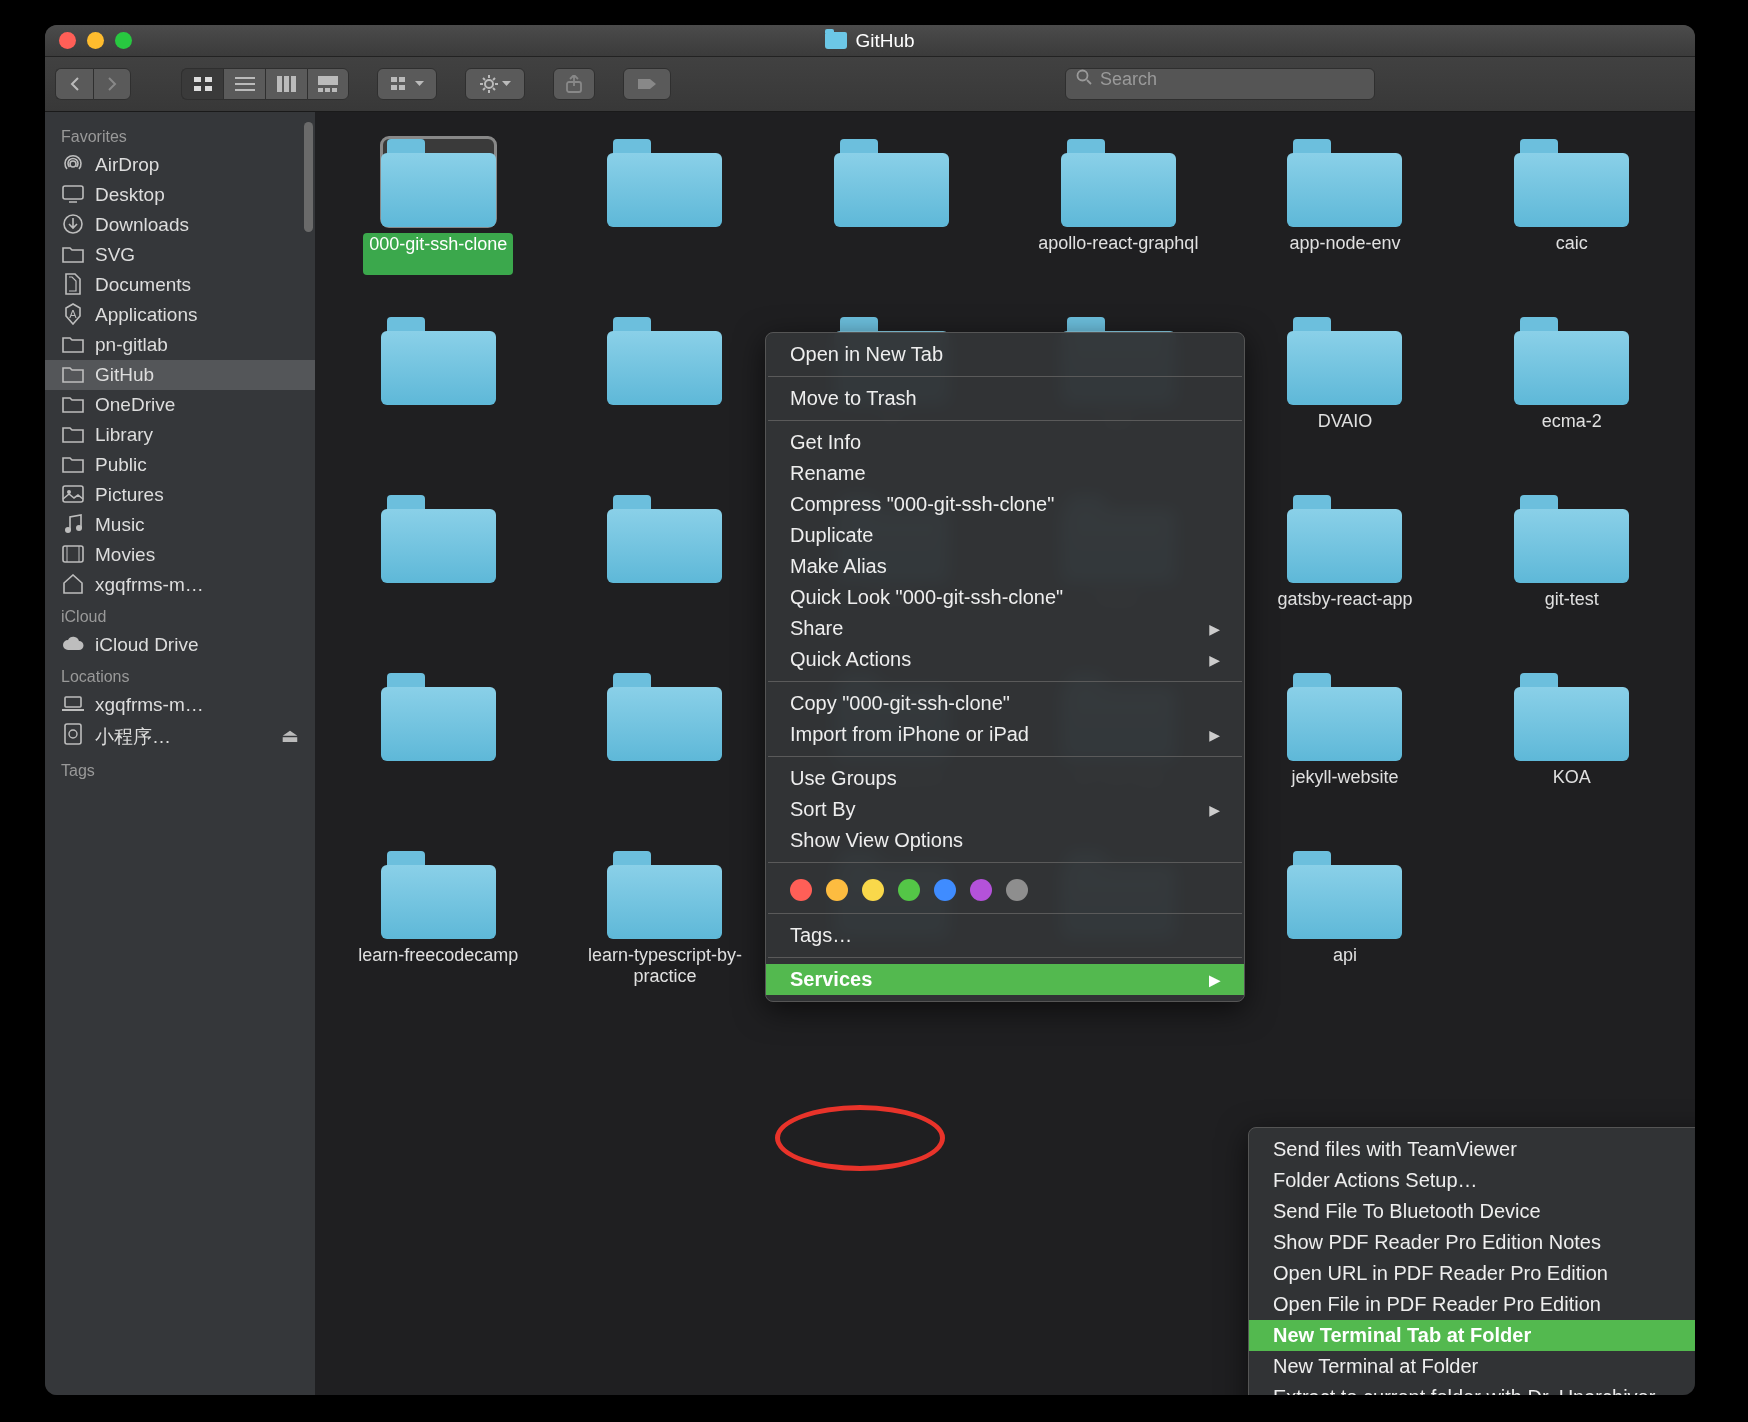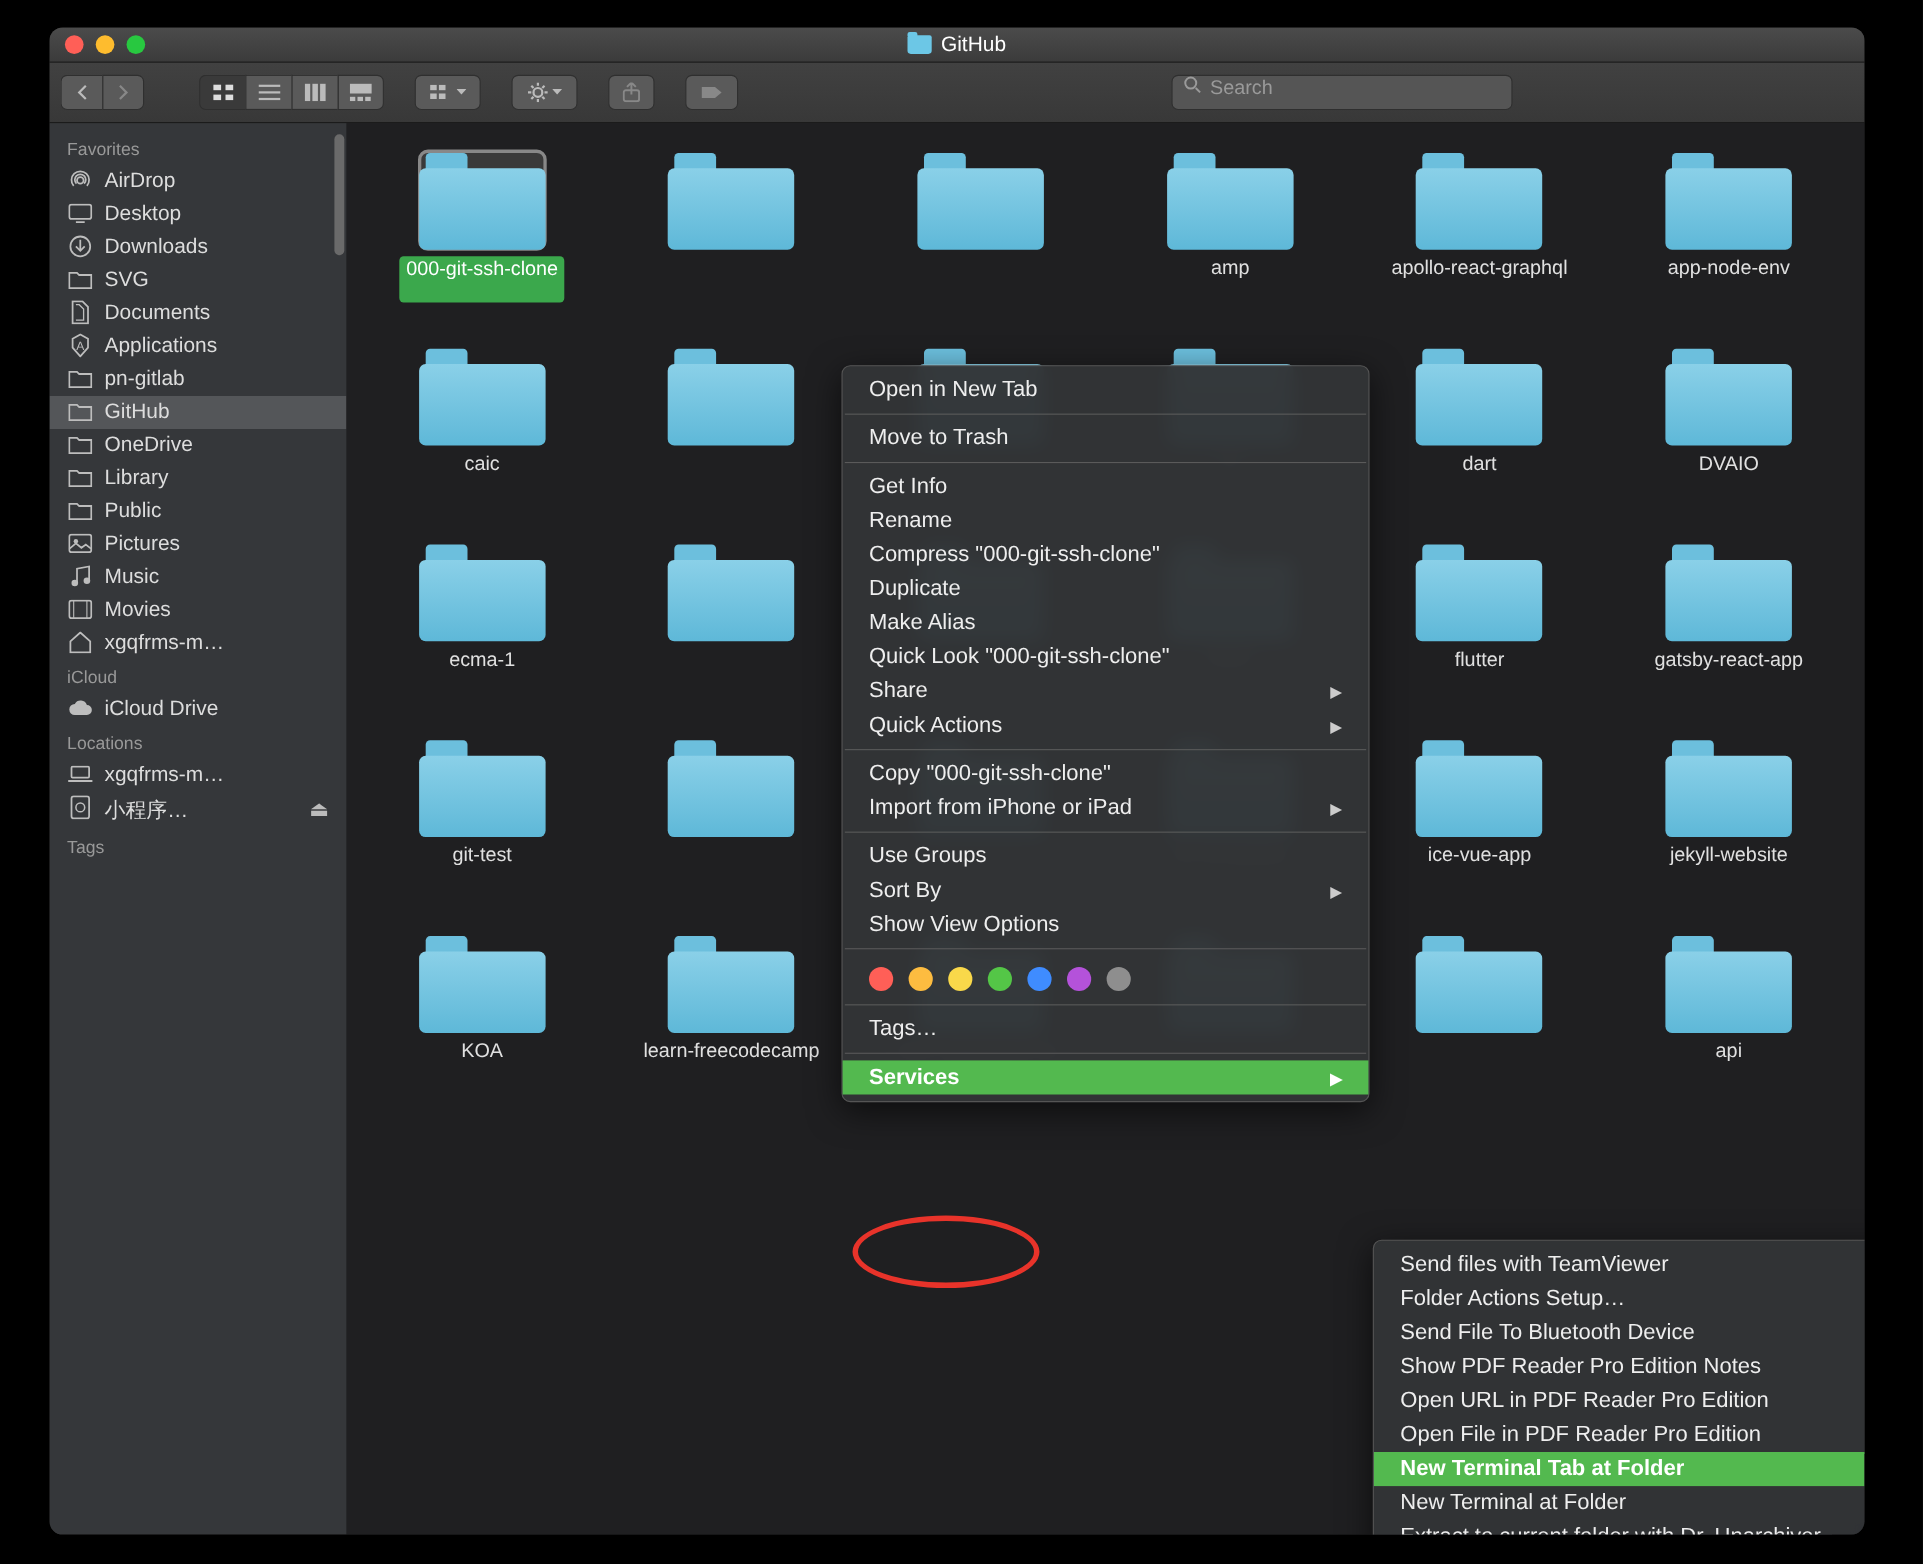--- a/index.html
+++ b/index.html
@@ -404,27 +404,20 @@
               <div class="folder-tab"></div>
               <div class="folder-body"></div>
             </div>
             <div class="item-label"></div>
           </div>
           <div class="item">
             <div class="folder">
               <div class="folder-tab"></div>
               <div class="folder-body"></div>
             </div>
-            <div class="item-label">amp</div>
-          </div>
-          <div class="item">
-            <div class="folder">
-              <div class="folder-tab"></div>
-              <div class="folder-body"></div>
-            </div>
             <div class="item-label">apollo-react-graphql</div>
           </div>
           <div class="item">
             <div class="folder">
               <div class="folder-tab"></div>
               <div class="folder-body"></div>
             </div>
             <div class="item-label">app-node-env</div>
           </div>
           <div class="item">
@@ -467,21 +460,21 @@
               <div class="folder-tab"></div>
               <div class="folder-body"></div>
             </div>
             <div class="item-label">DVAIO</div>
           </div>
           <div class="item">
             <div class="folder">
               <div class="folder-tab"></div>
               <div class="folder-body"></div>
             </div>
-            <div class="item-label">ecma-1</div>
+            <div class="item-label">ecma-2</div>
           </div>
           <div class="item">
             <div class="folder">
               <div class="folder-tab"></div>
               <div class="folder-body"></div>
             </div>
             <div class="item-label"></div>
           </div>
           <div class="item">
             <div class="folder">

